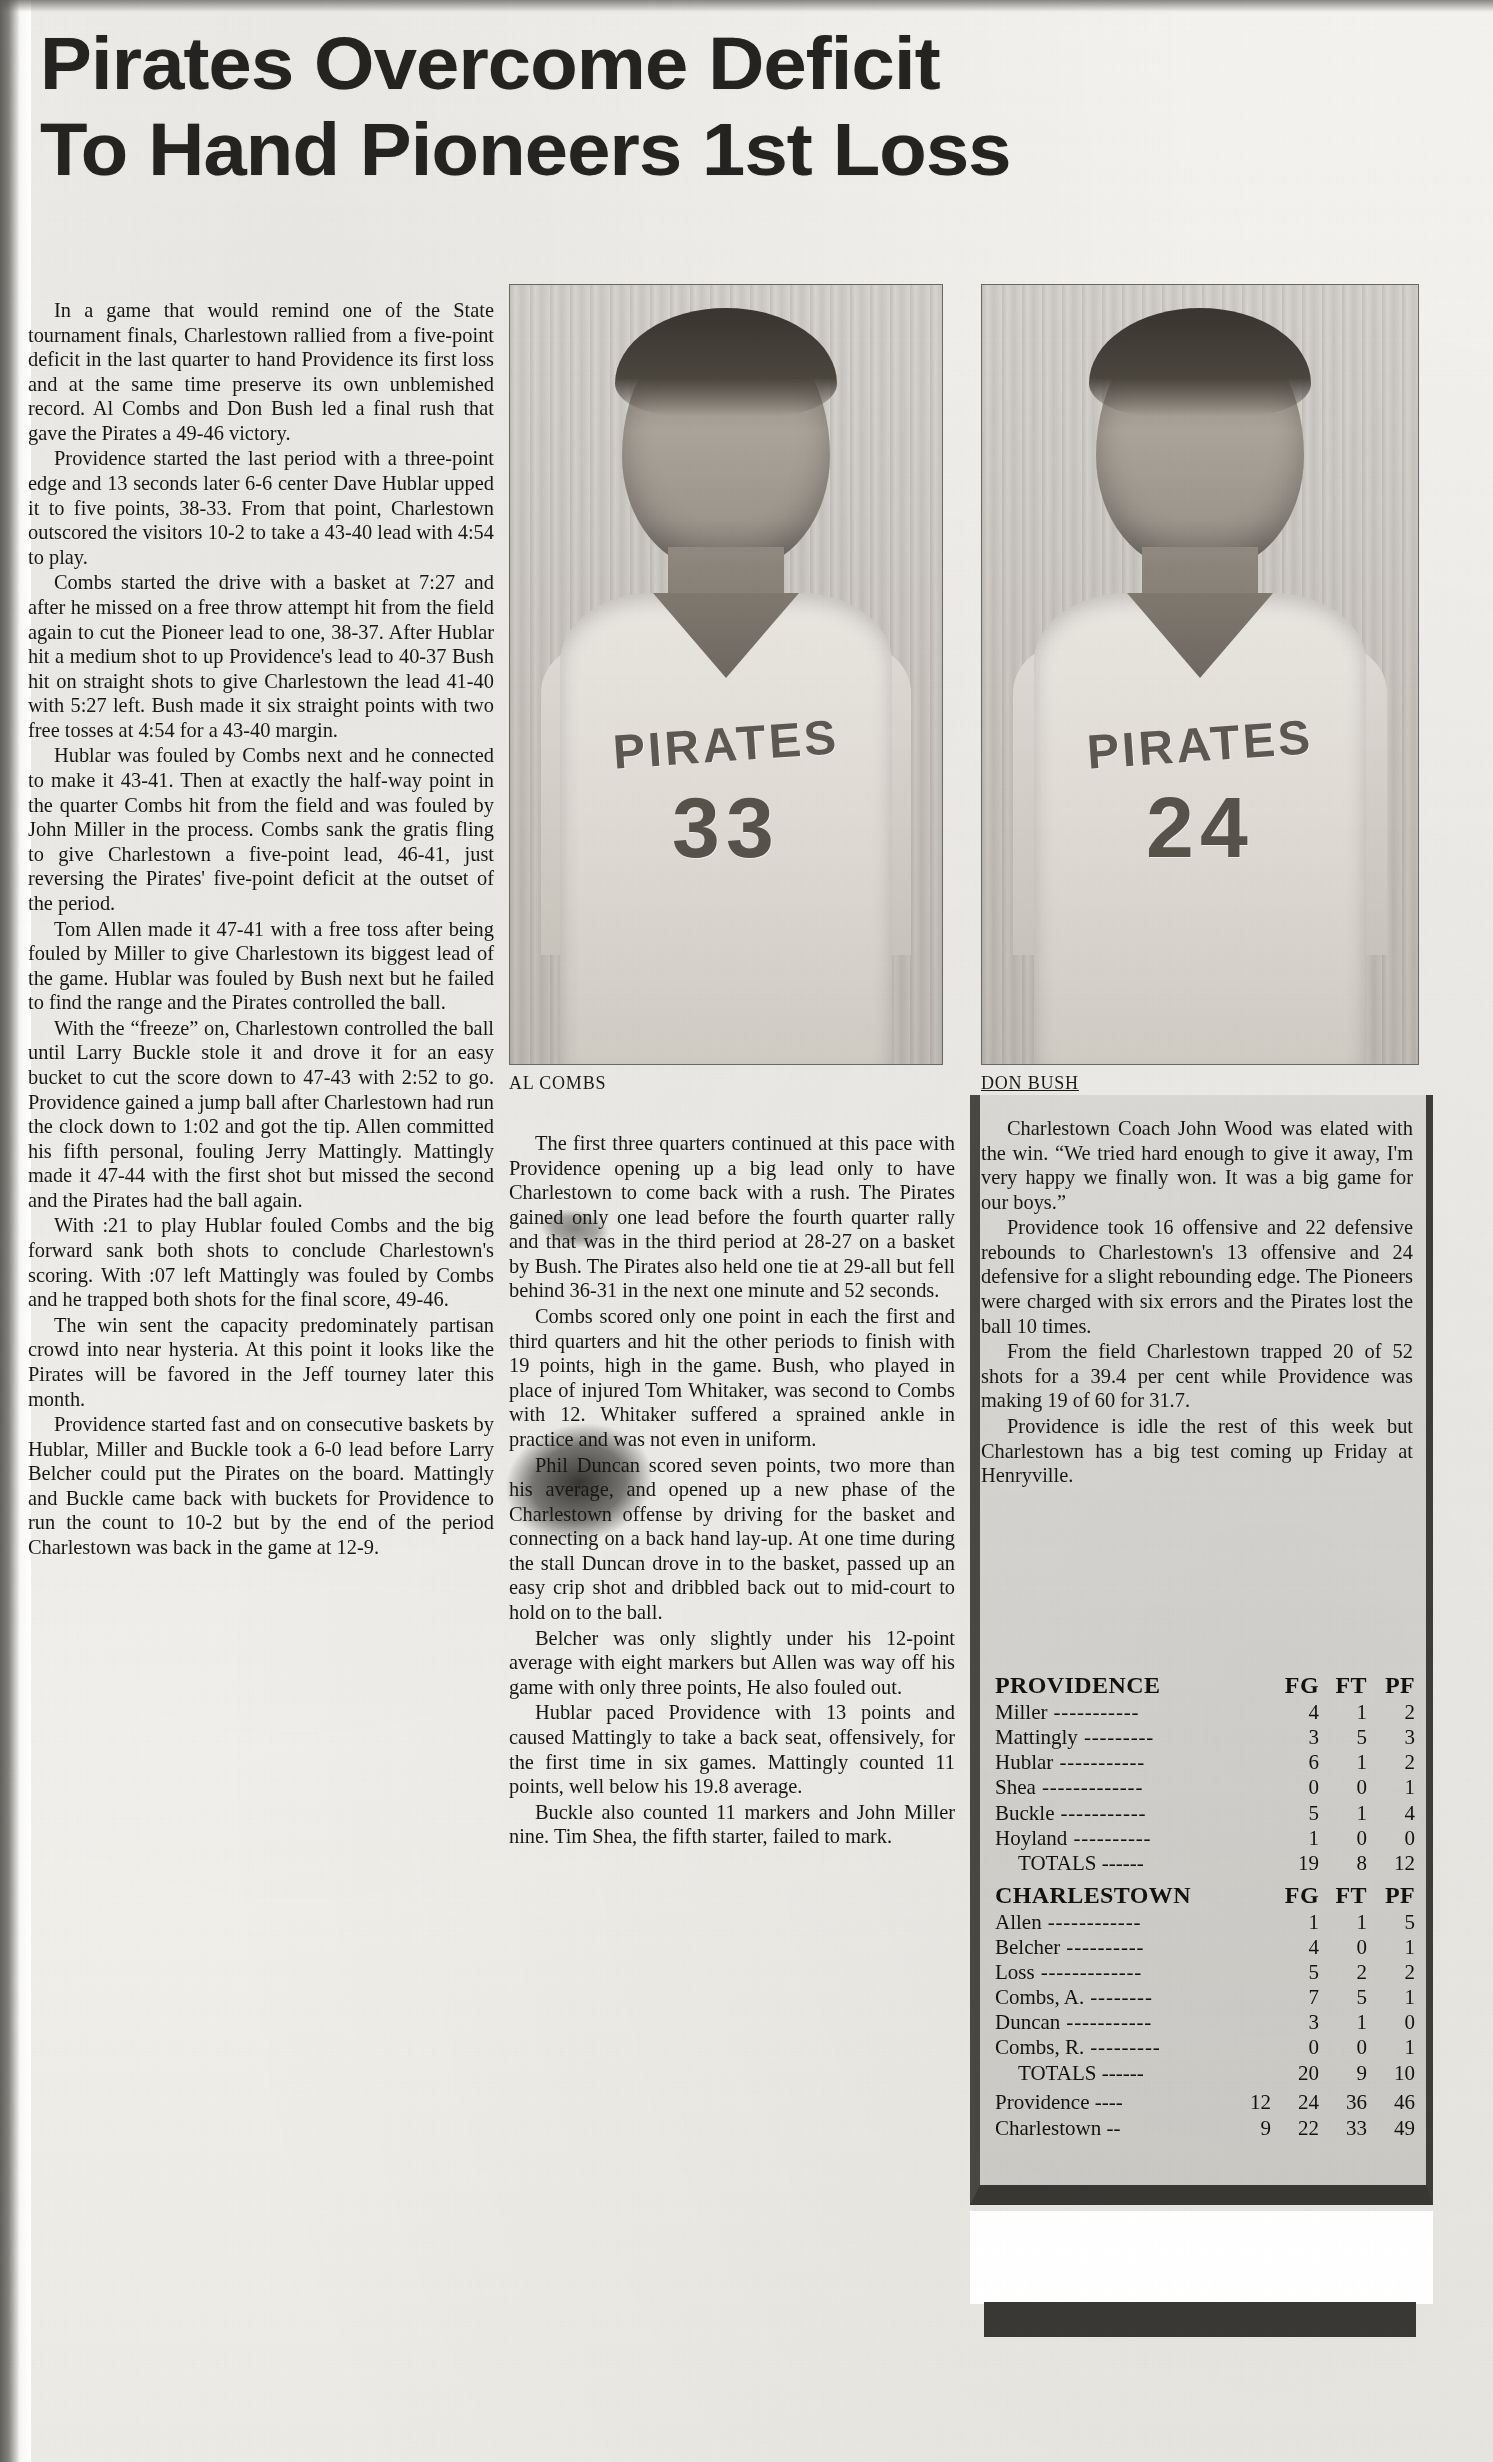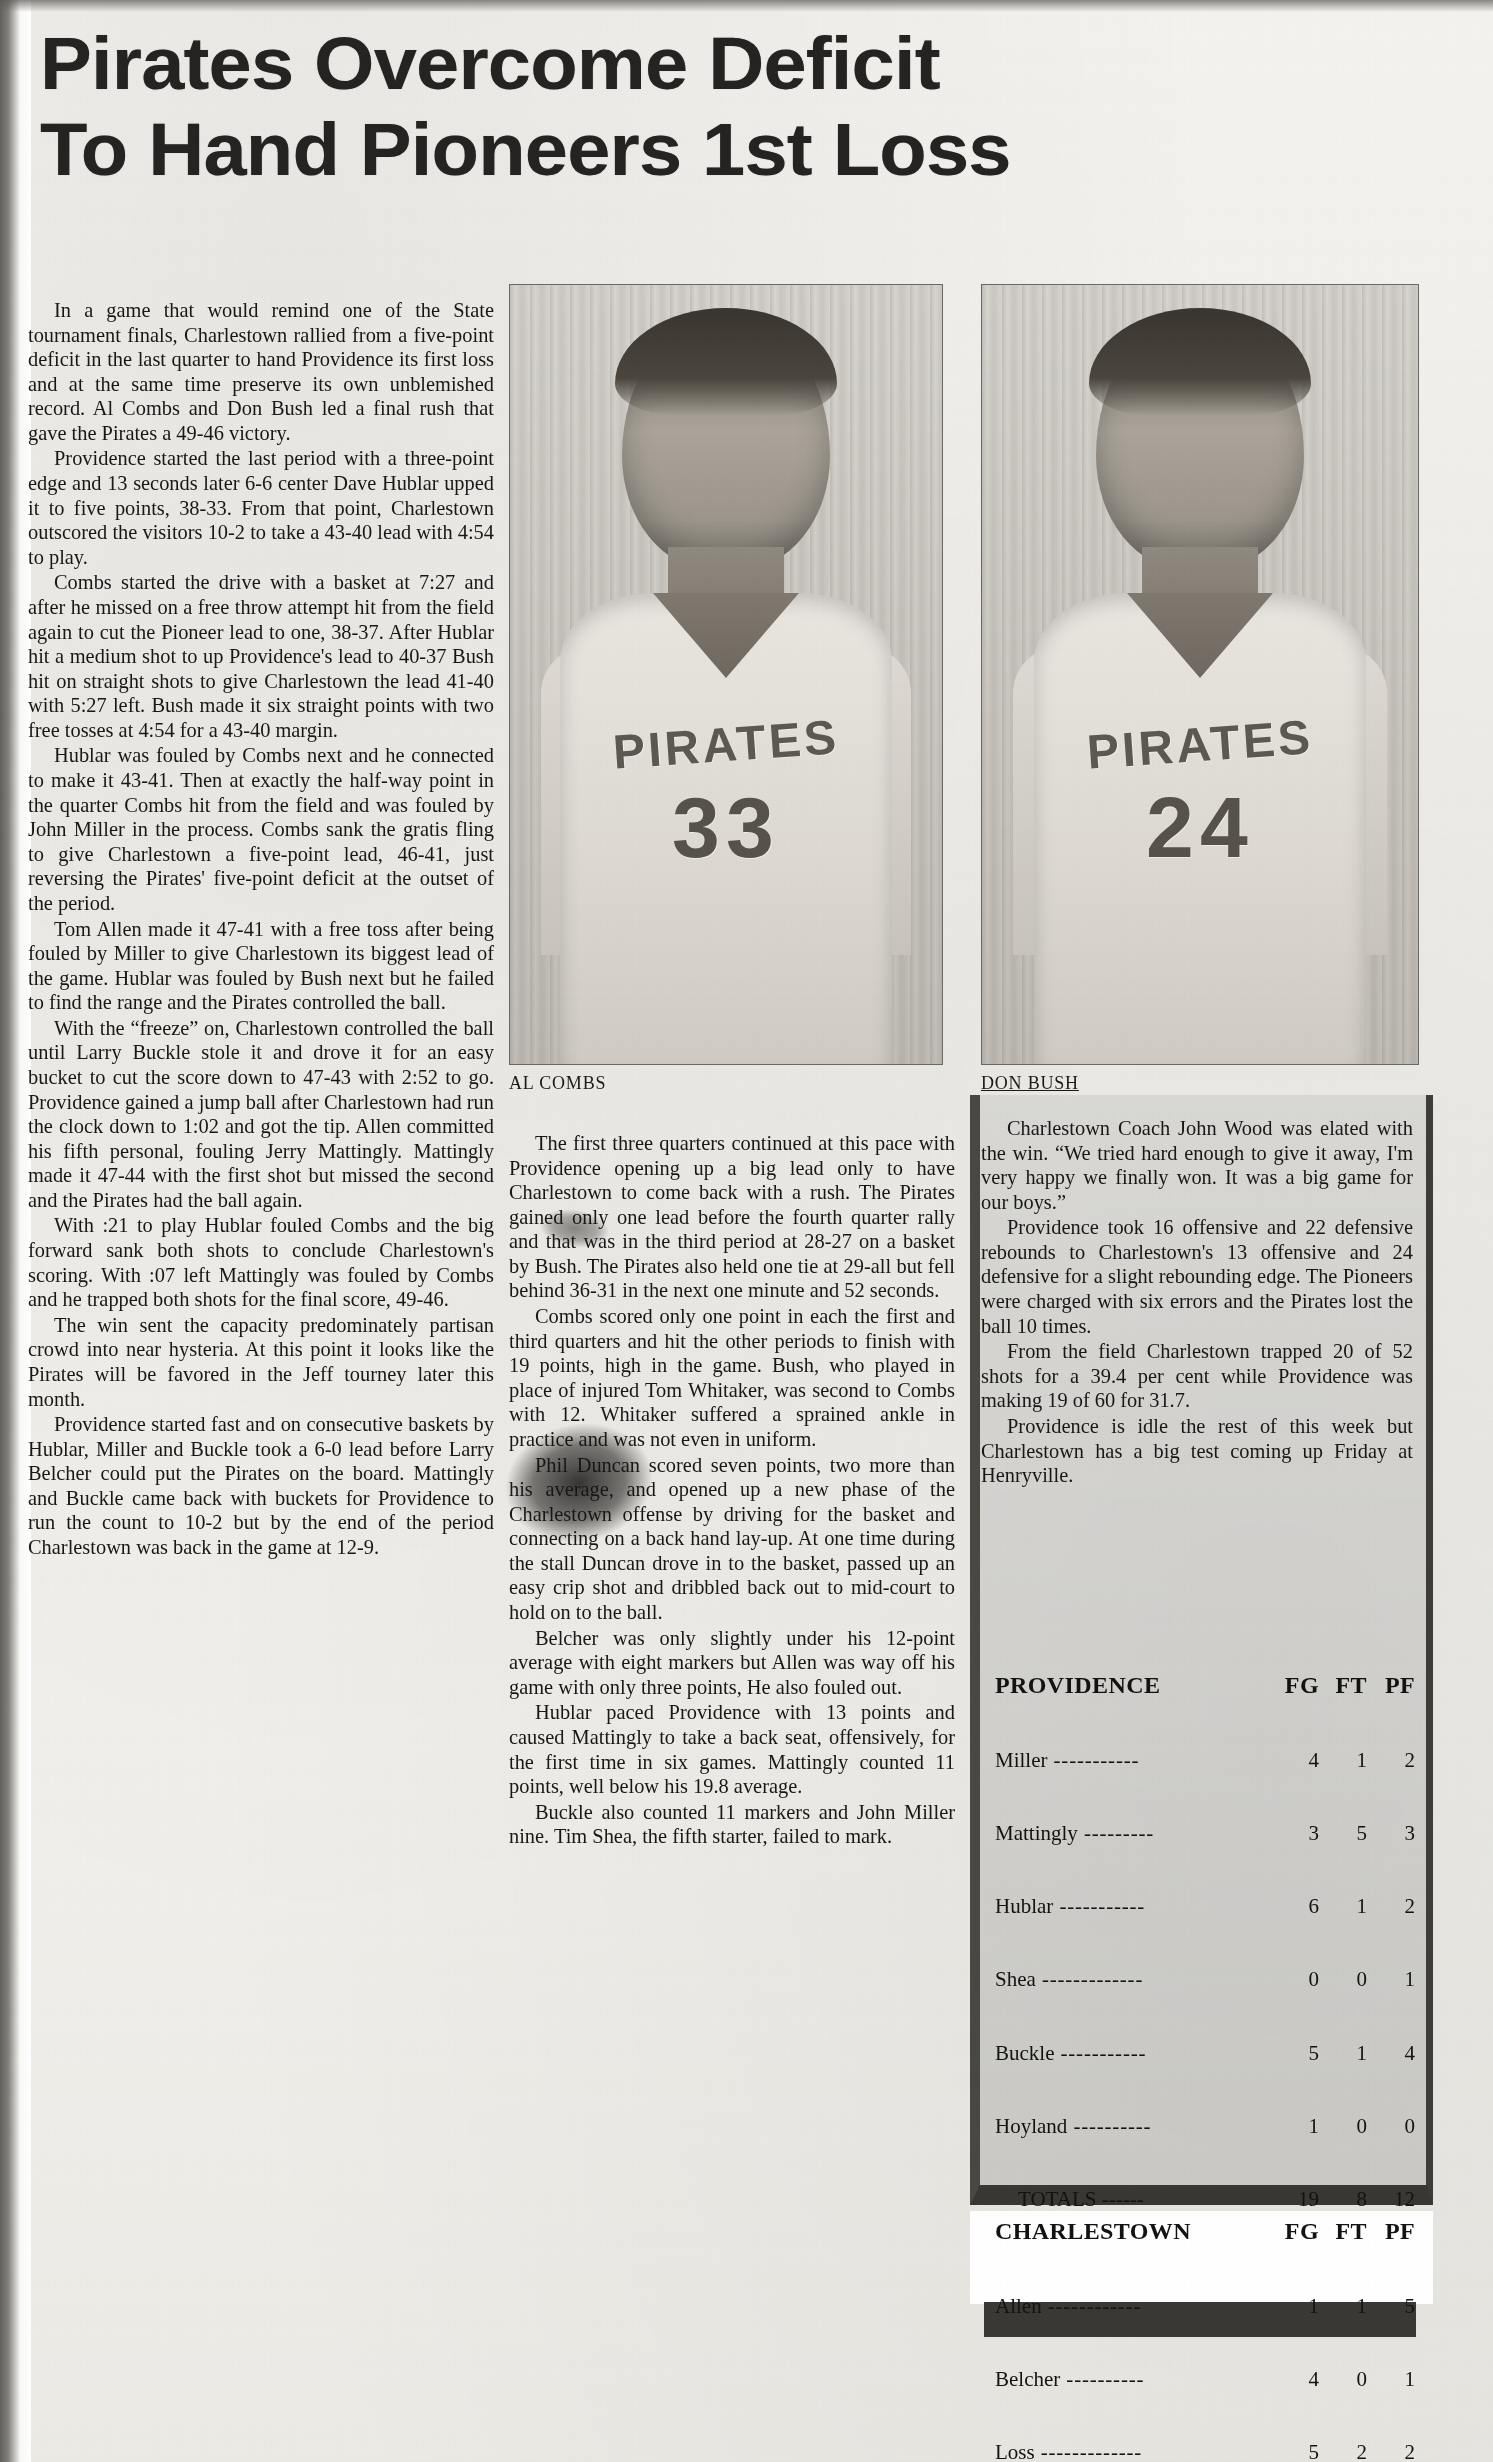--- a/index.html
+++ b/index.html
@@ -217,21 +217,20 @@
     letter-spacing: 0.4px;
     display: flex;
     align-items: flex-end;
   }
   .bs-title .tname { flex: 1; }
   .bs-title .th { width: 48px; text-align: right; }
   .bs-row {
     display: flex;
     align-items: baseline;
     white-space: nowrap;
-    margin-top: 48px;
   }
   .bs-row .pname {
     flex: 1;
     overflow: hidden;
   }
   .bs-row .dots {
     letter-spacing: 0.8px;
   }
   .bs-row .v { width: 48px; text-align: right; }
   .bs-total .pname { padding-left: 23px; }

